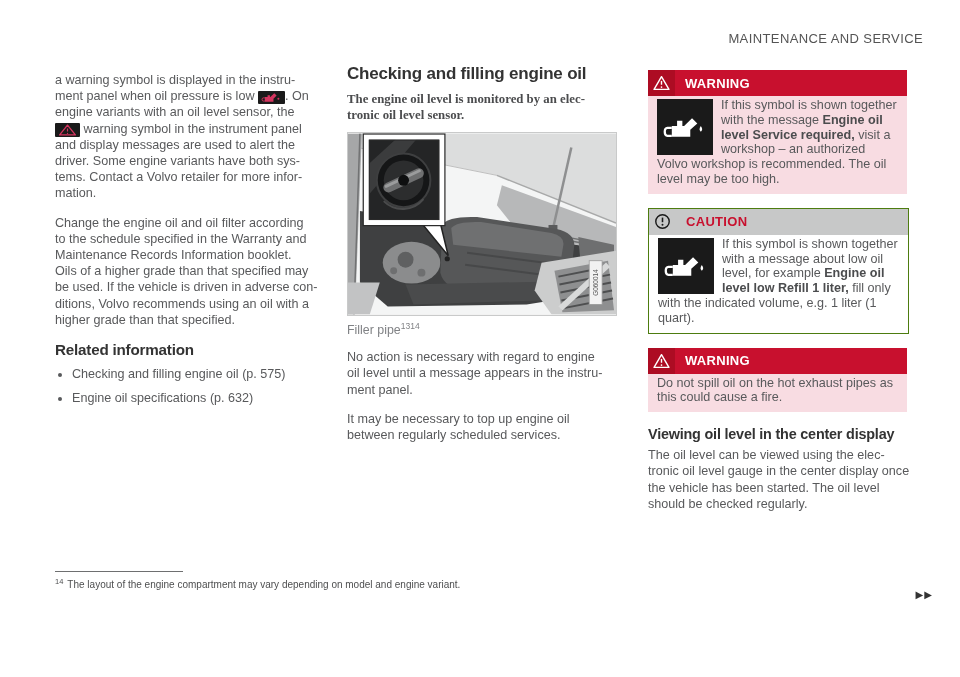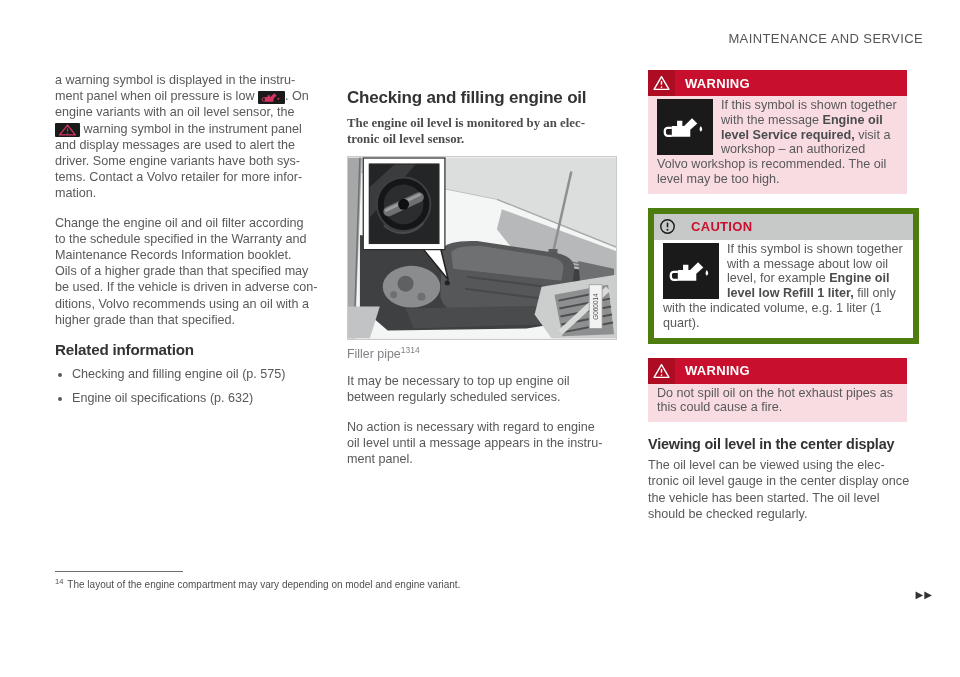--- a/index.html
+++ b/index.html
@@ -3,21 +3,21 @@
 <meta charset="utf-8">
 <style>
   html,body{margin:0;padding:0;background:#ffffff;}
   .page{position:relative;width:960px;height:603px;background:#ffffff;overflow:hidden;
         font-family:"Liberation Sans","DejaVu Sans",sans-serif;color:#58595B;}
 
   .page-header{position:absolute;top:31px;right:37px;font-size:13px;color:#545454;letter-spacing:0.4px;}
 
   .col{position:absolute;}
   .col-left{left:55px;top:72px;width:278px;}
-  .col-mid{left:347px;top:88px;width:270px;}
+  .col-mid{left:347px;top:64px;width:270px;}
   .col-right{left:648px;top:70px;width:259px;}
 
   .body{font-size:12.6px;line-height:16.2px;color:#58595B;margin:0 0 13px 0;}
   .pre{white-space:pre;}
 
   
   .inline-badge{display:inline-block;background:#1A1A1A;border-radius:1px;line-height:0;
                 padding:1px 3px;vertical-align:-3px;}
 
   h2.section-heading{font-size:17px;font-weight:bold;color:#333333;margin:0 0 7px 0;letter-spacing:-0.2px;}
@@ -35,21 +35,21 @@
   
   .alert{width:259px;margin-bottom:14px;}
   .alert-header{height:26px;display:flex;align-items:center;background:#C8102E;}
   .alert-header .hicon{width:27px;height:26px;display:flex;align-items:center;justify-content:center;background:#AD0C23;}
   .alert-header .htitle{color:#FFFFFF;font-weight:bold;font-size:13px;margin-left:10px;letter-spacing:0.3px;}
   .alert-body{background:#F8DCE2;padding:2px 9px 7px 9px;font-size:12.6px;line-height:14.8px;color:#58595B;overflow:hidden;}
   .alert-body .bold-msg{font-weight:bold;color:#4B4C4E;}
   .icon-badge{float:left;width:56px;height:56px;background:#1A1A1A;margin:1px 8px 2px 0;
               display:flex;align-items:center;justify-content:center;}
 
-  .alert-caution{border:6px solid #4d7c0f;}
+  .alert-caution{border:1px solid #4d7c0f;}
   .alert-caution .alert-header{background:#C7C8C8;height:26px;}
   .alert-caution .alert-header .hicon{background:transparent;}
   .alert-caution .alert-header .htitle{color:#C8102E;}
   .alert-caution .alert-body{background:#FFFFFF;}
 
   
   .footnote-rule{position:absolute;left:55px;top:571px;width:128px;height:1px;background:#6E6F70;}
   .footnotes{position:absolute;left:55px;top:576px;font-size:10px;line-height:12.5px;color:#4E4F50;}
   .footnotes sup{font-size:7.5px;margin-right:4px;}
   .next-arrows{position:absolute;top:589px;right:27px;font-size:10px;color:#333333;letter-spacing:1px;}
@@ -165,25 +165,25 @@
         <rect x="18.5" y="3.5" width="76" height="86" fill="none" stroke="#FFFFFF" stroke-width="5"></rect>
         <rect x="21.5" y="6.5" width="70" height="80" fill="none" stroke="#2B2B2B" stroke-width="1"></rect>
 
         <rect x="243" y="128" width="13" height="44" fill="#F2F2F2" stroke="#999999" stroke-width="0.8"></rect>
         <text x="249.5" y="152" font-size="6.5" fill="#555555" text-anchor="middle" transform="rotate(-90 249.5 150)" font-family="Liberation Sans, sans-serif">G060014</text>
       </svg>
     </div>
 
     <p class="caption"><span>Filler pipe</span><sup>1314</sup></p>
 
-    <p class="body pre">It may be necessary to top up engine oil
-between regularly scheduled services.</p>
     <p class="body pre">No action is necessary with regard to engine
 oil level until a message appears in the instru-
 ment panel.</p>
+    <p class="body pre">It may be necessary to top up engine oil
+between regularly scheduled services.</p>
   </div>
 
   <div class="col col-right">
 
     <div class="alert alert-warning">
       <div class="alert-header">
         <span class="hicon">
           <svg width="17" height="16" viewBox="0 0 24 22">
               <polygon points="12,2 22.5,20 1.5,20" fill="none" stroke="#FFFFFF" stroke-width="2" stroke-linejoin="round"></polygon>
               <line x1="12" y1="8" x2="12" y2="13.5" stroke="#FFFFFF" stroke-width="2"></line>

